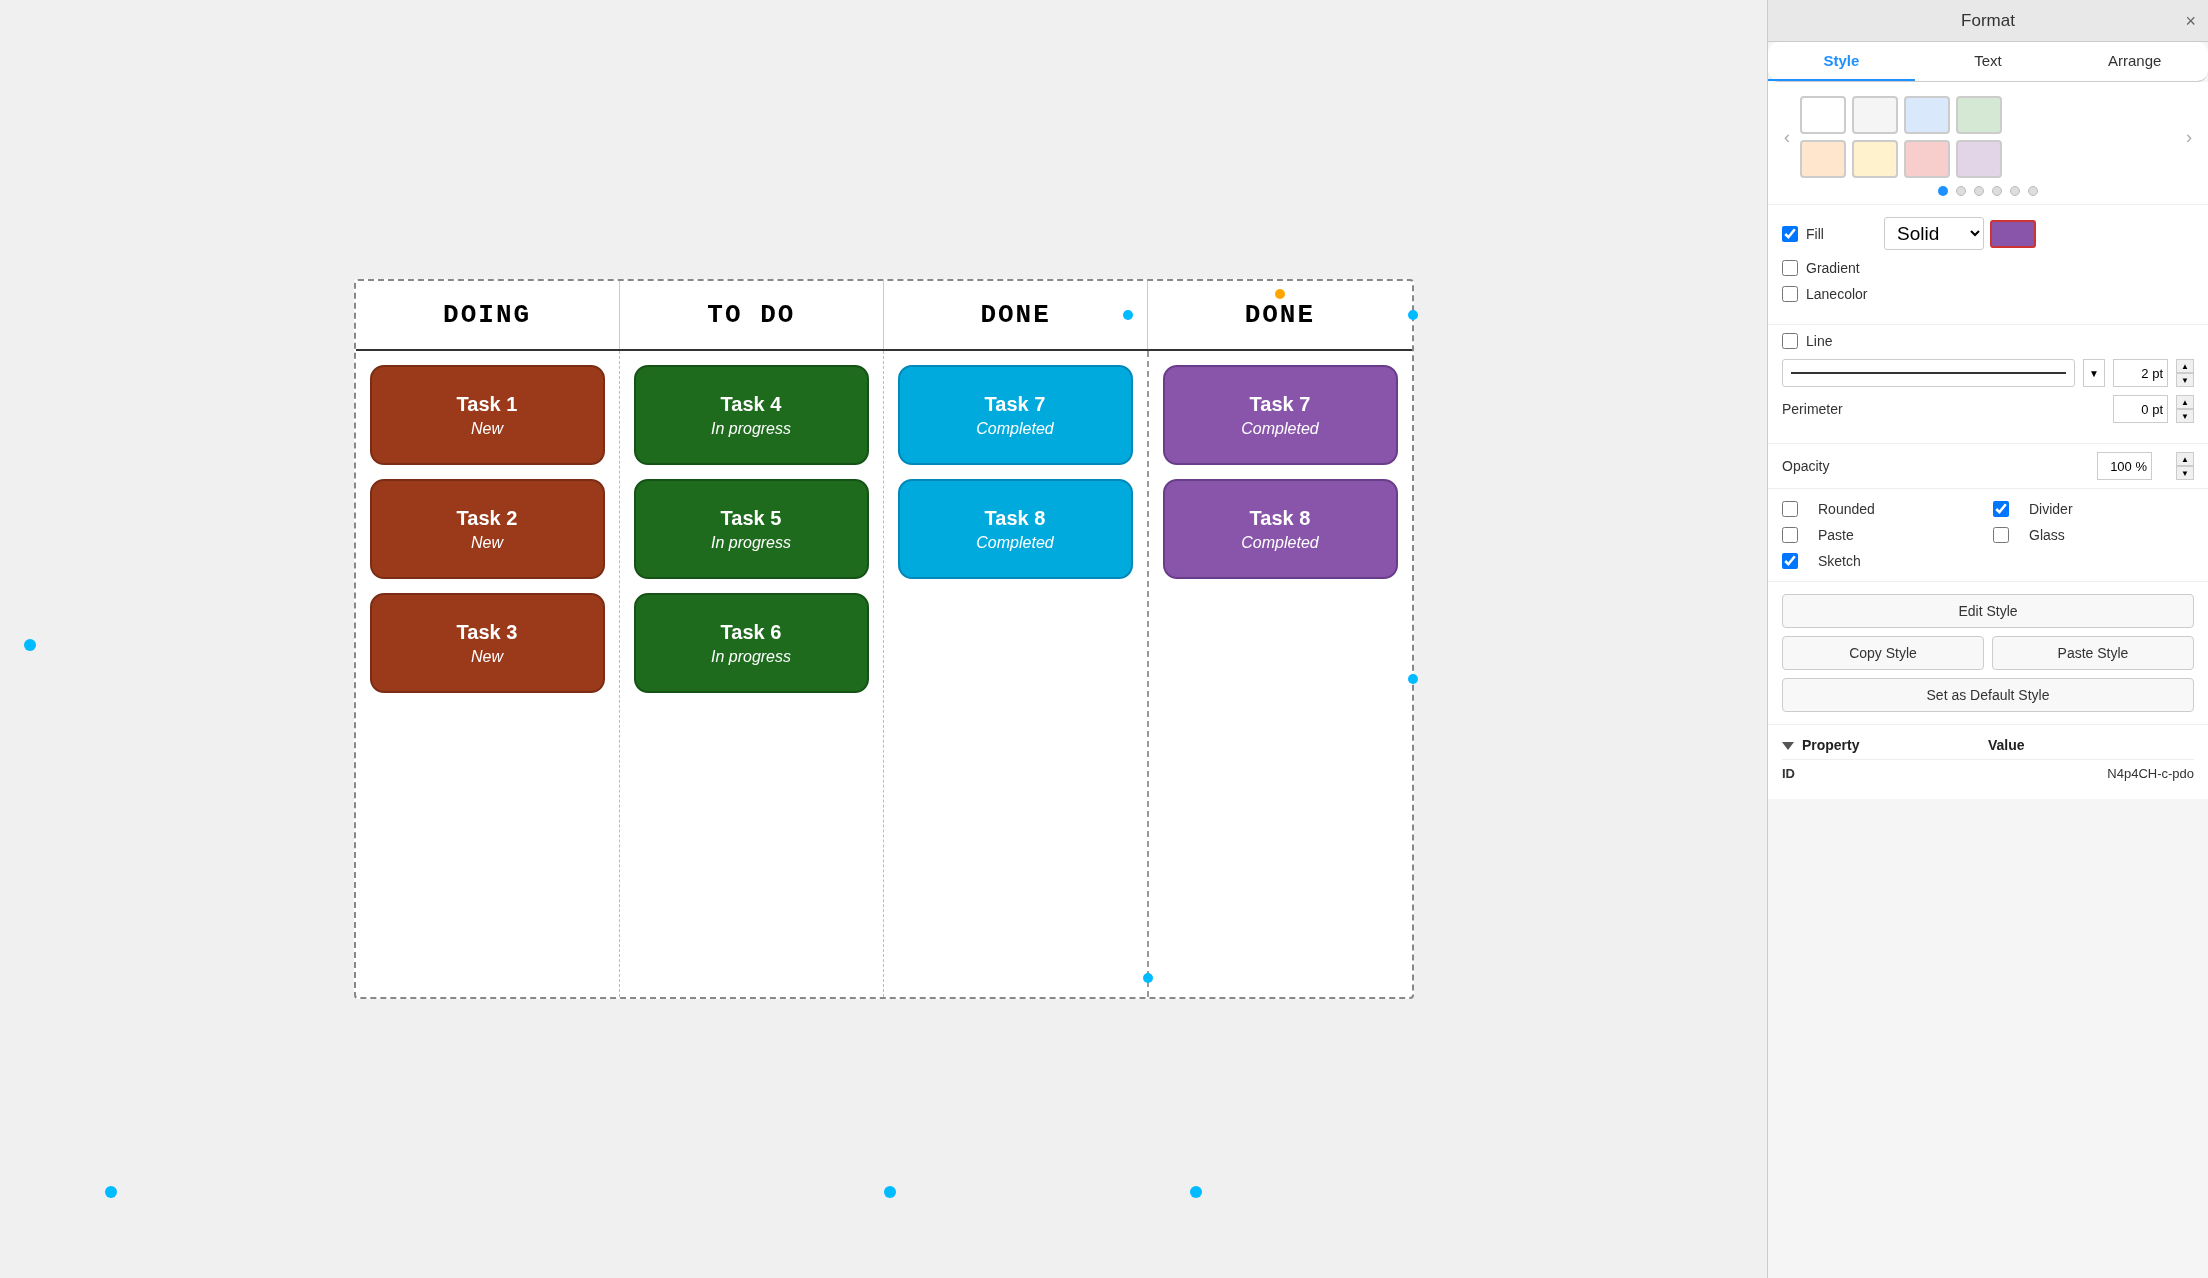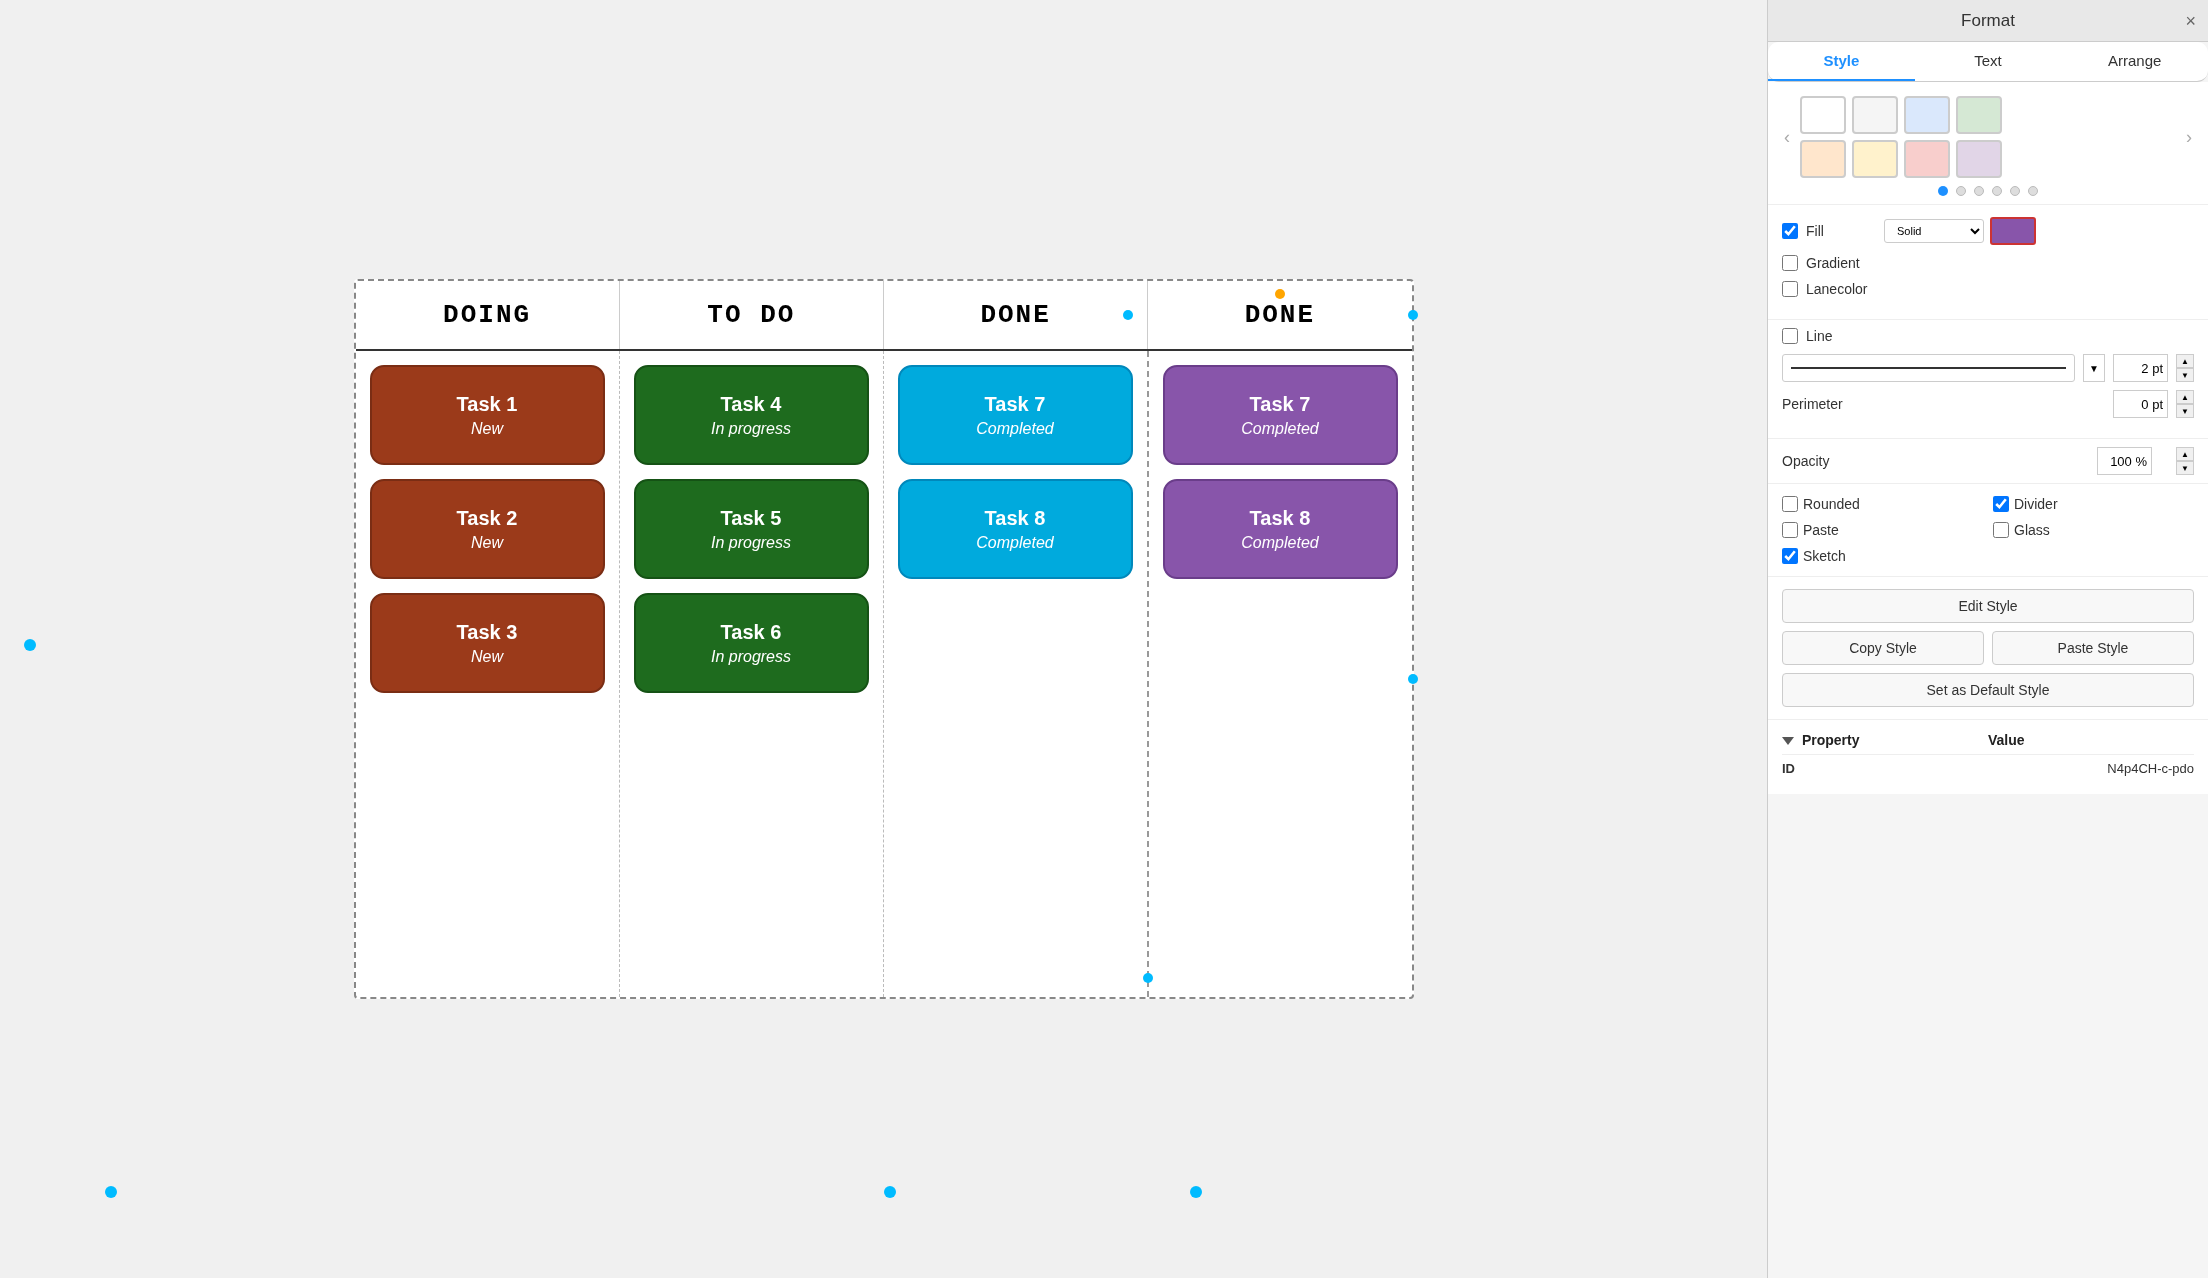--- a/index.html
+++ b/index.html
@@ -255,21 +255,21 @@
       display: flex;
       align-items: center;
       gap: 6px;
       flex: 1;
     }
 
     .prop-select {
       border: 1px solid #ccc;
       background: white;
       padding: 4px 8px;
-      font-size: 11px;
+      font-size: 19px;
       border-radius: 3px;
       min-width: 100px;
     }
 
     .fill-color-box {
       width: 46px;
       height: 28px;
       background: #8855AA;
       border: 2px solid #cc3333;
       border-radius: 3px;
@@ -360,21 +360,21 @@
       background: white;
       border-bottom: 1px solid #eee;
       display: grid;
       grid-template-columns: 1fr 1fr;
       gap: 10px;
     }
 
     .checkbox-row {
       display: flex;
       align-items: center;
-      gap: 5px;
+      gap: 20px;
     }
 
     .checkbox-label {
       font-size: 14px;
       color: #333;
     }
 
     .checkbox-input {
       width: 16px;
       height: 16px;

